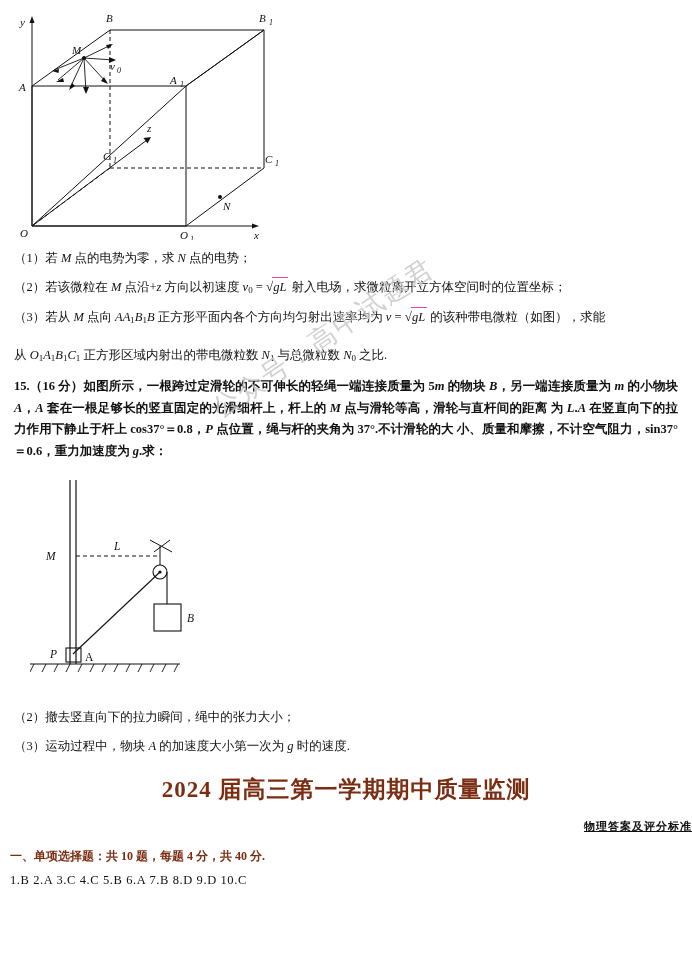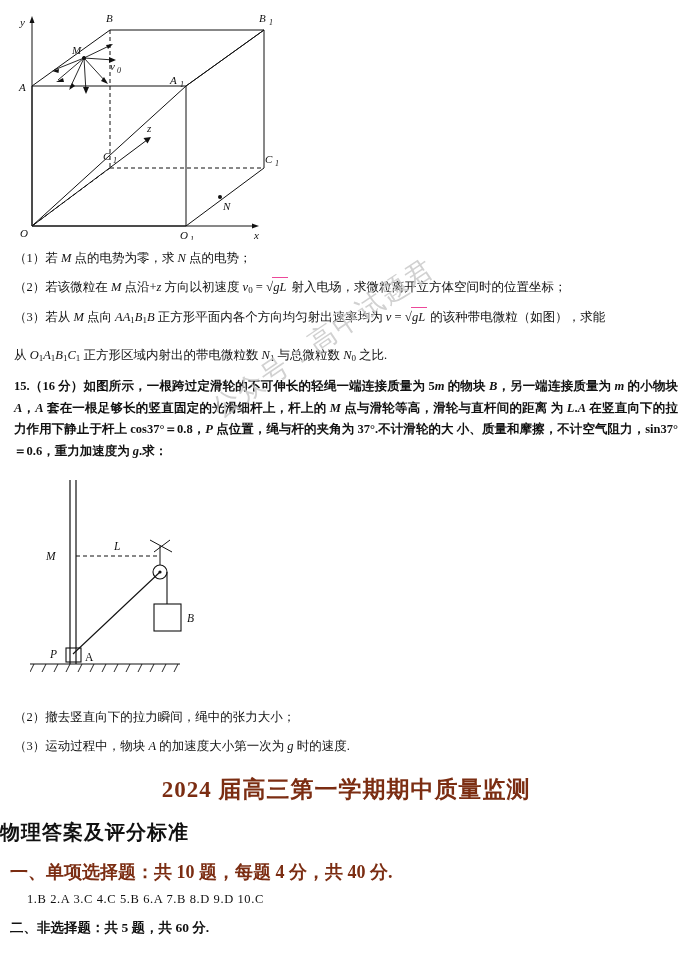--- a/index.html
+++ b/index.html
@@ -64,36 +64,37 @@
   .title-main {
     text-align: center;
     font-family: "Liberation Serif", serif;
     font-weight: bold;
     font-size: 23px;
     color: #7b2d12;
     margin-top: 18px;
     letter-spacing: 1px;
   }
   .title-sub {
-    text-align: left;
-    font-weight: bold;
-    font-size: 20px;
+    text-align: right;
+    font-weight: bold;
+    font-size: 11px;
     color: #111;
     margin-top: 14px;
     letter-spacing: 1px;
+    text-decoration: underline;
   }
   .sec-head {
     font-weight: bold;
-    font-size: 18px;
+    font-size: 12px;
     color: #7b2d12;
     margin: 14px 0 0 10px;
   }
   .ans-row {
     font-size: 12.5px;
-    margin: 8px 0 0 27px;
+    margin: 8px 0 0 10px;
     color: #111;
     letter-spacing: 0.6px;
   }
   .sec-head2 {
     font-weight: bold;
     font-size: 13.5px;
     color: #111;
     margin: 12px 0 0 10px;
   }
   .watermark {
@@ -271,16 +272,15 @@
     （2）撤去竖直向下的拉力瞬间，绳中的张力大小；
   </div>
   <div class="q-line">
     （3）运动过程中，物块 <span class="it">A</span> 的加速度大小第一次为 <span class="it">g</span> 时的速度.
   </div>
 
   <div class="title-main">2024 届高三第一学期期中质量监测</div>
   <div class="title-sub">物理答案及评分标准</div>
   <div class="sec-head">一、单项选择题：共 10 题，每题 4 分，共 40 分.</div>
   <div class="ans-row">1.B  2.A  3.C  4.C  5.B  6.A  7.B  8.D  9.D  10.C</div>
-  <div class="sec-head2">二、非选择题：共 5 题，共 60 分.</div>
 
   <div class="watermark">公众号：高中试题君</div>
 </div>
 
 </body></html>

